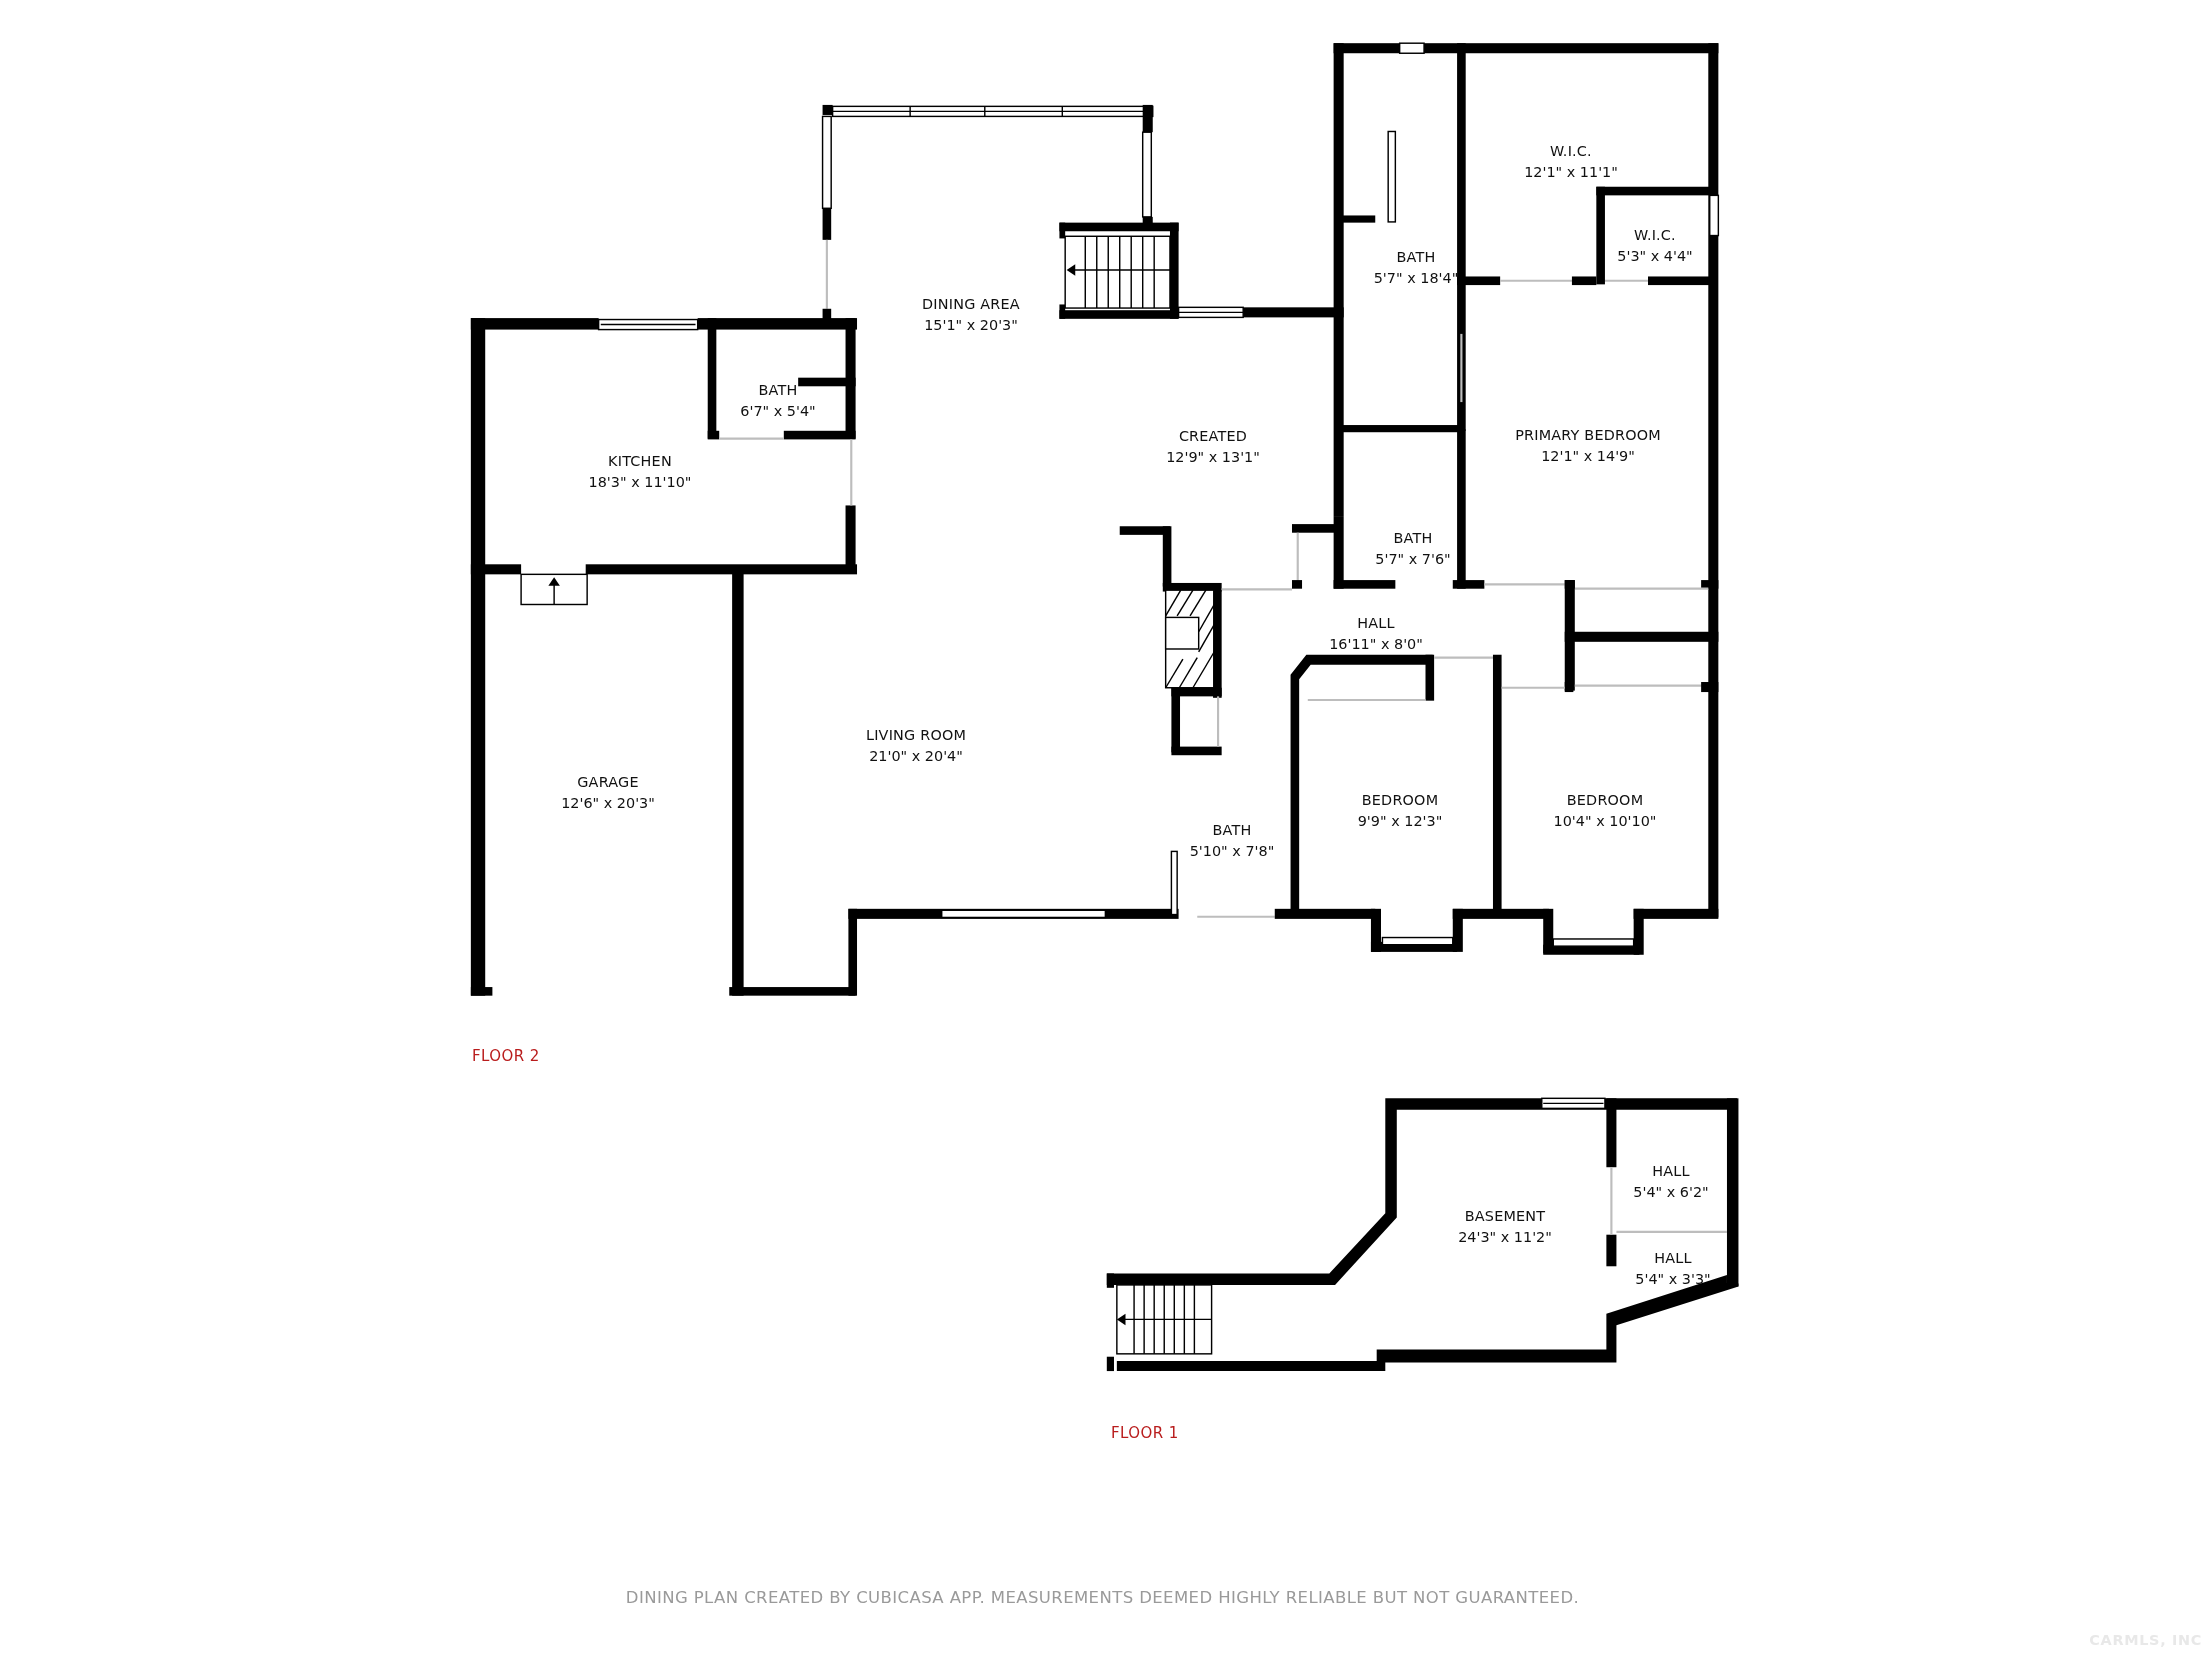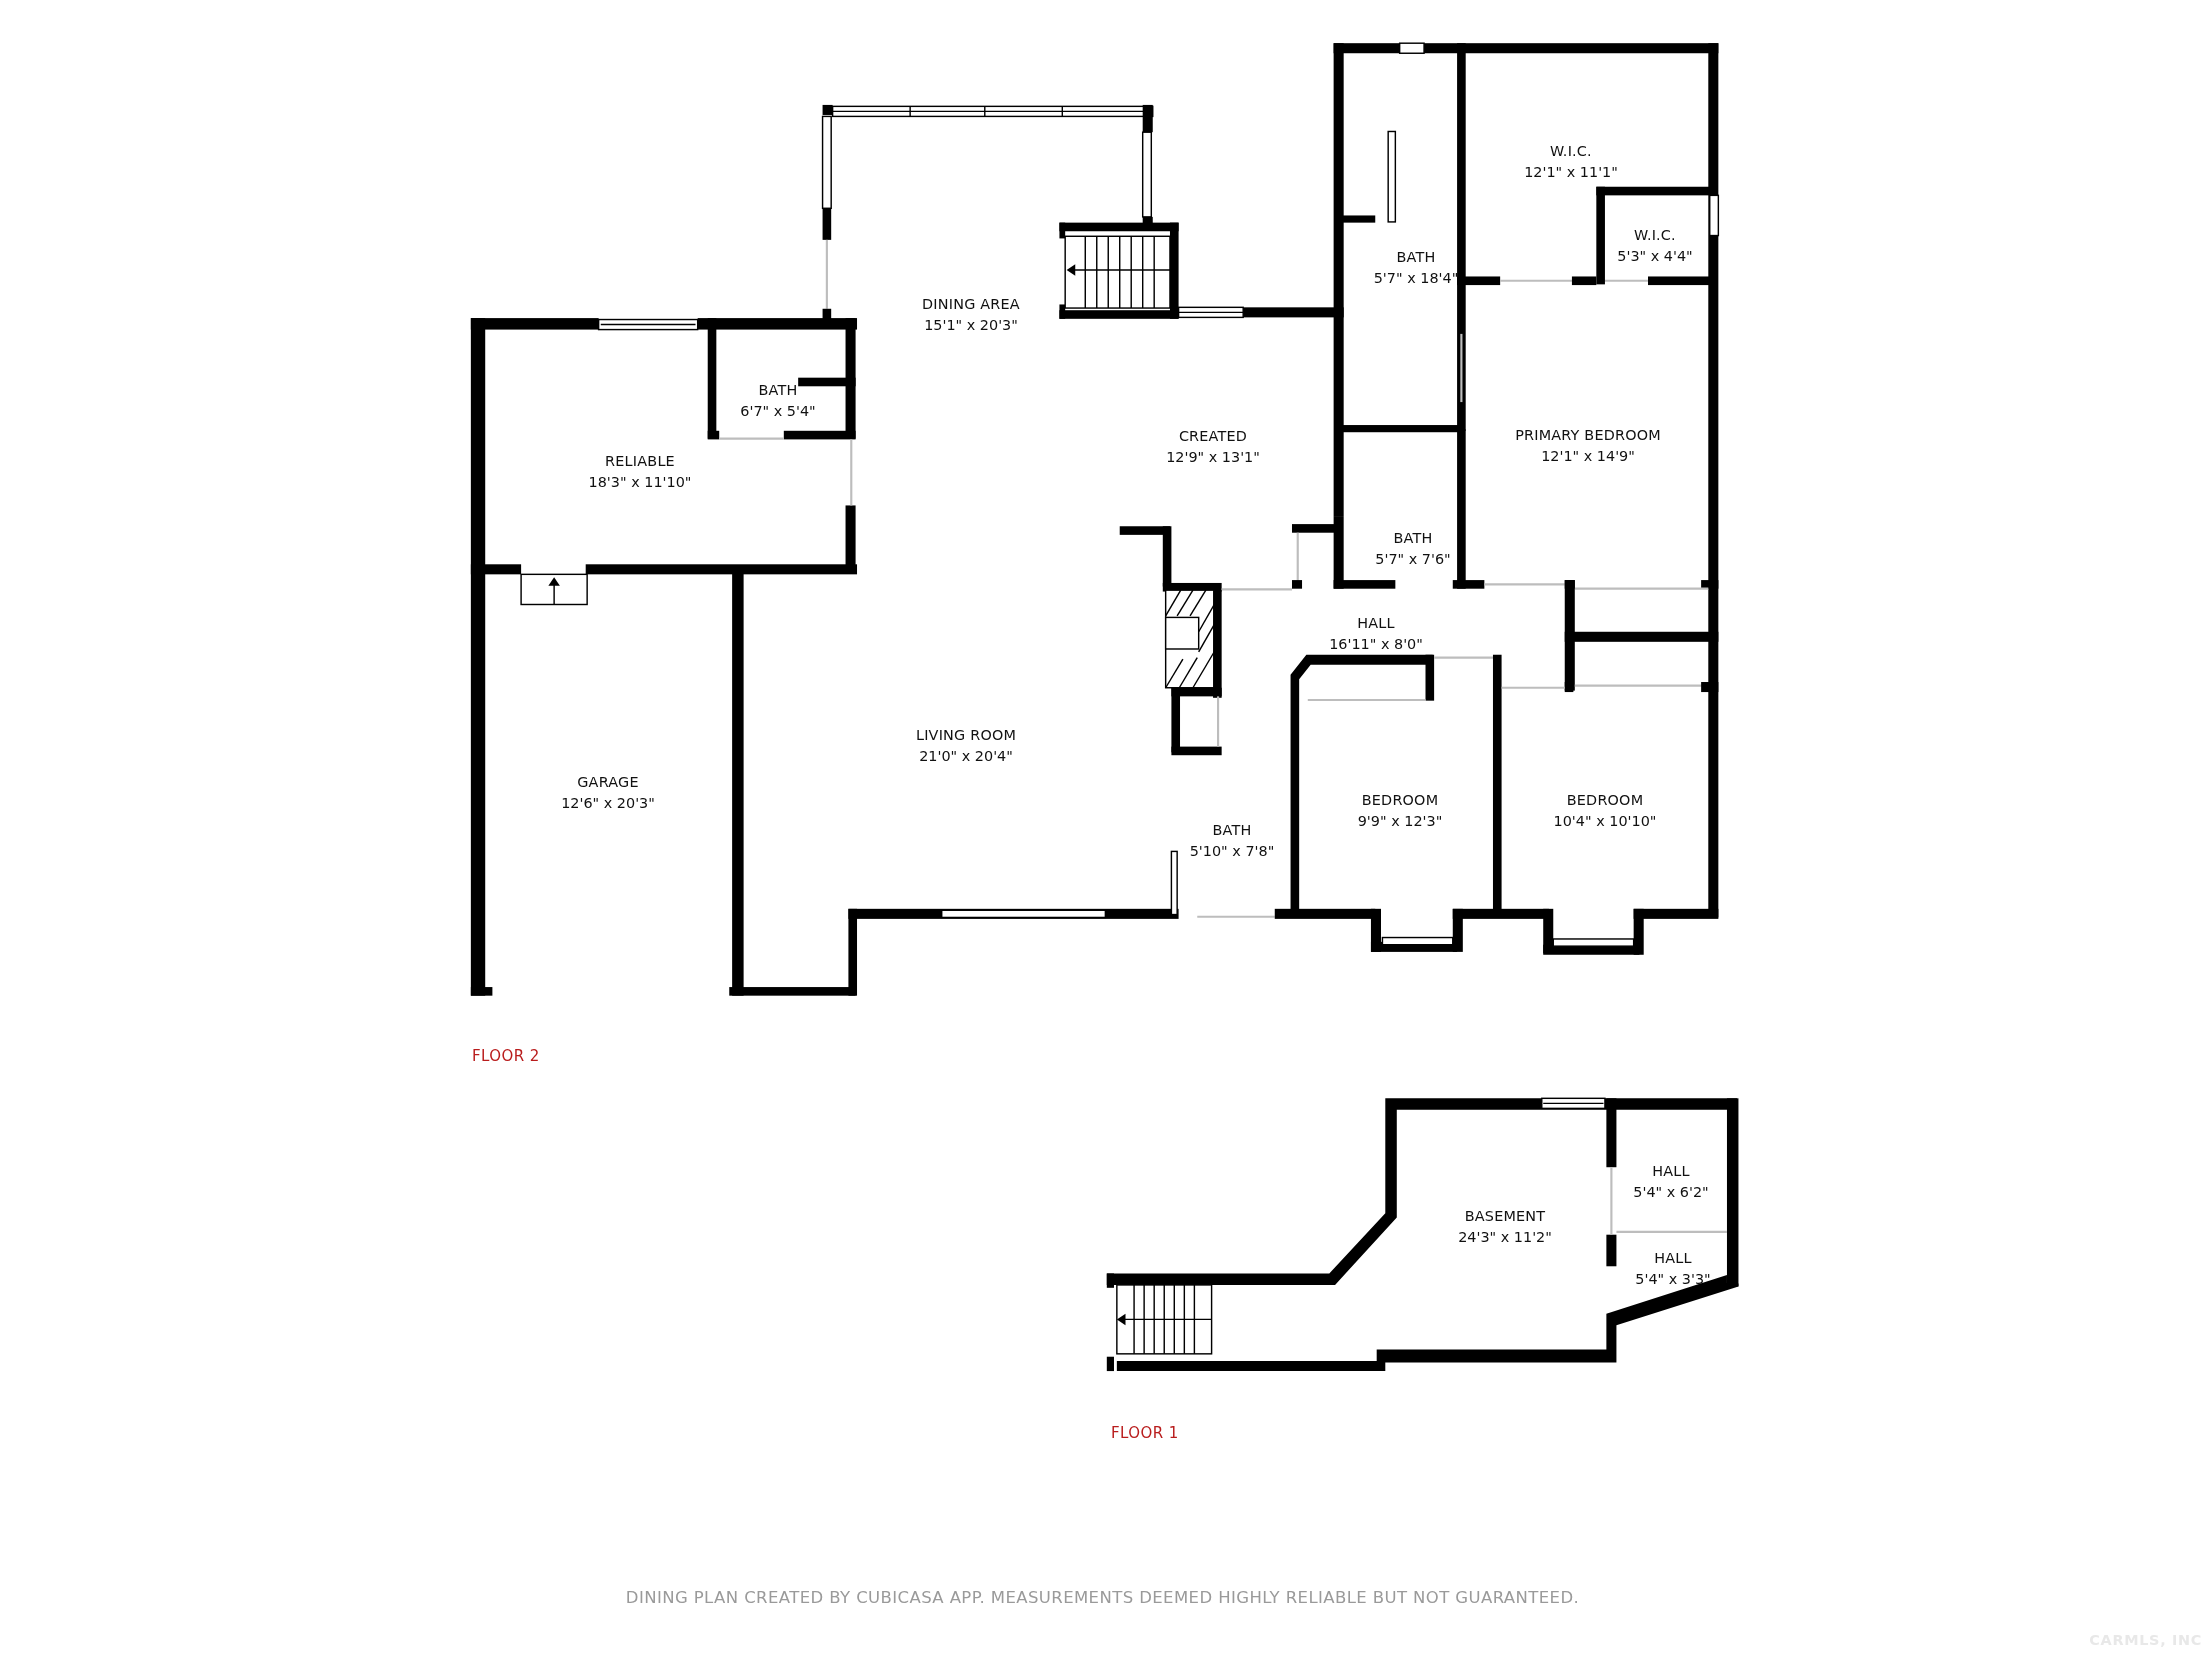--- a/index.html
+++ b/index.html
@@ -214,32 +214,32 @@
 
 <div class="label" style="left:971px; top:294px;">
   <span class="room-name">DINING AREA</span>
   <span class="room-dim">15'1" x 20'3"</span>
 </div>
 <div class="label" style="left:778px; top:380px;">
   <span class="room-name">BATH</span>
   <span class="room-dim">6'7" x 5'4"</span>
 </div>
 <div class="label" style="left:640px; top:451px;">
-  <span class="room-name">RELIABLE</span>
+  <span class="room-name">KITCHEN</span>
   <span class="room-dim">18'3" x 11'10"</span>
 </div>
 <div class="label" style="left:1213px; top:426px;">
   <span class="room-name">CREATED</span>
   <span class="room-dim">12'9" x 13'1"</span>
 </div>
 <div class="label" style="left:608px; top:772px;">
   <span class="room-name">GARAGE</span>
   <span class="room-dim">12'6" x 20'3"</span>
 </div>
-<div class="label" style="left:966px; top:725px;">
+<div class="label" style="left:916px; top:725px;">
   <span class="room-name">LIVING ROOM</span>
   <span class="room-dim">21'0" x 20'4"</span>
 </div>
 <div class="label" style="left:1232px; top:820px;">
   <span class="room-name">BATH</span>
   <span class="room-dim">5'10" x 7'8"</span>
 </div>
 <div class="label" style="left:1376px; top:613px;">
   <span class="room-name">HALL</span>
   <span class="room-dim">16'11" x 8'0"</span>

